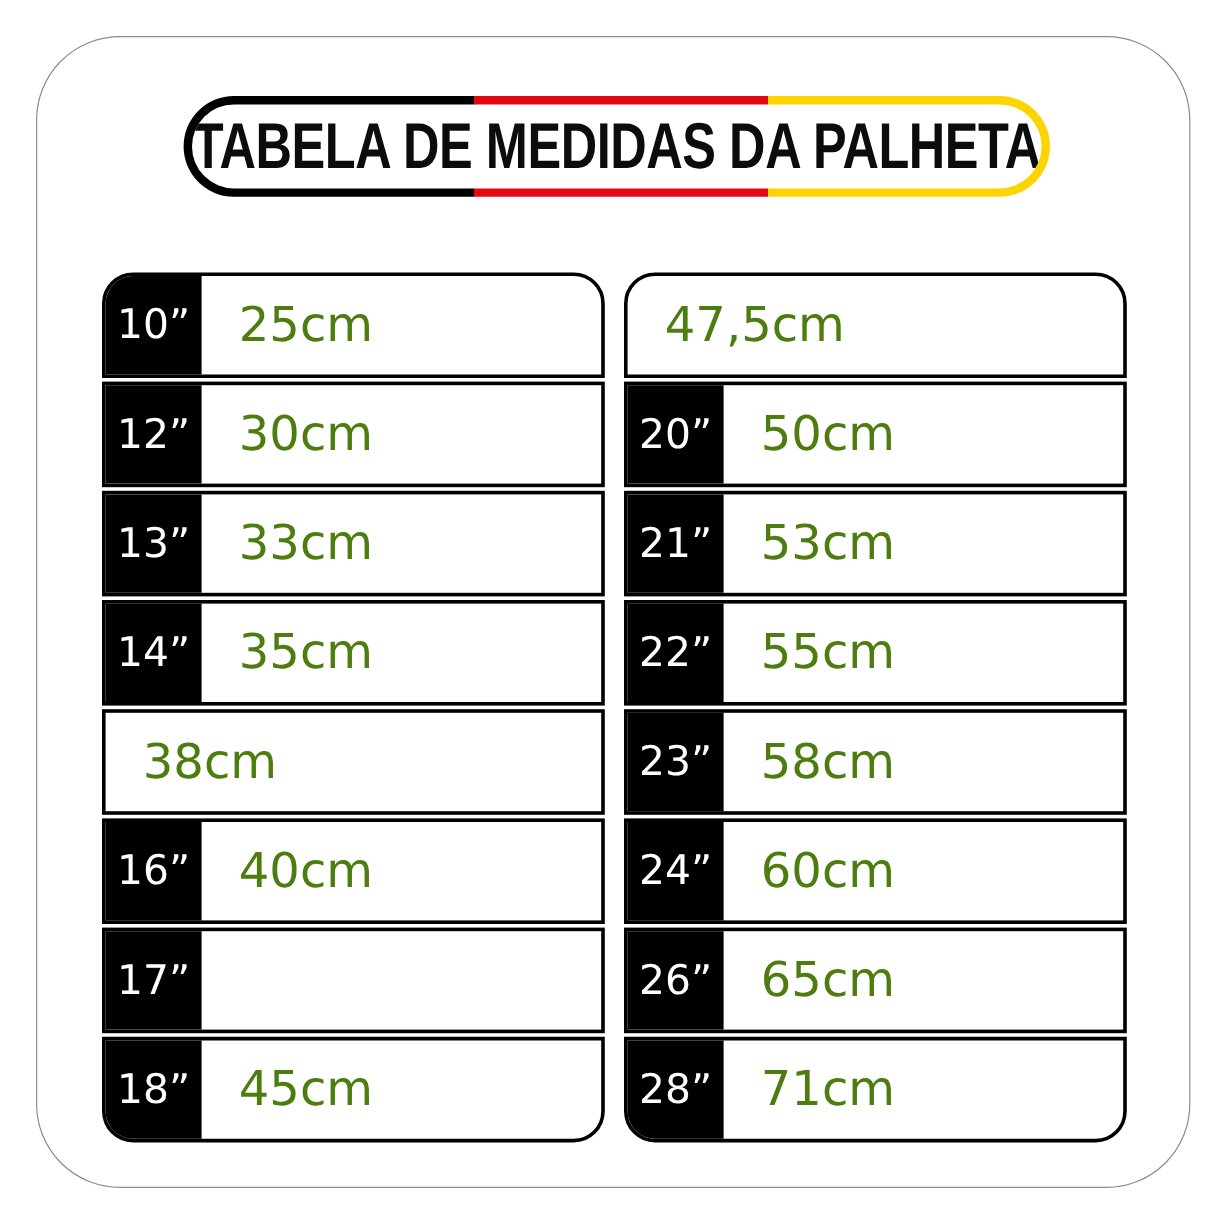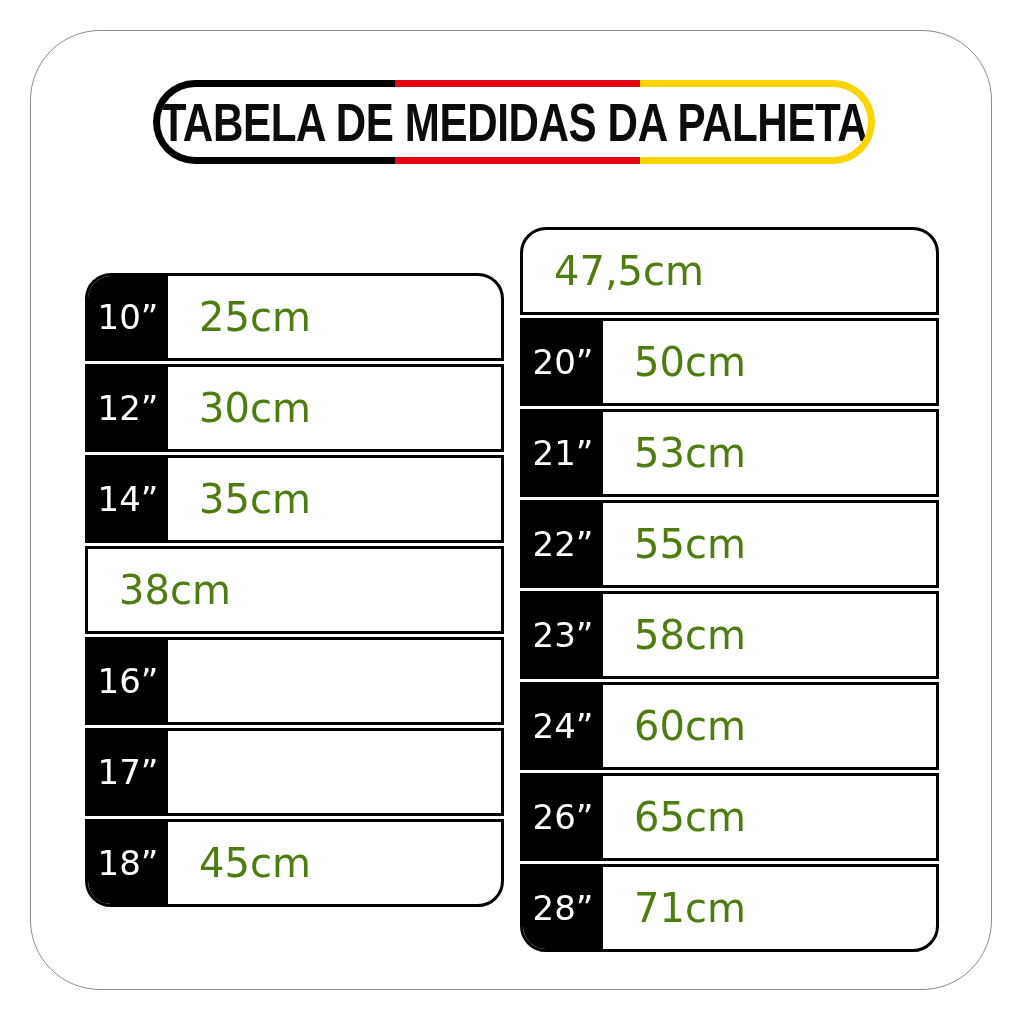--- a/index.html
+++ b/index.html
@@ -114,28 +114,33 @@
     <div class="size-table">
       <div class="size-row first">
         <div class="inch-cell">10”</div>
         <div class="cm-cell">25cm</div>
       </div>
       <div class="size-row">
         <div class="inch-cell">12”</div>
         <div class="cm-cell">30cm</div>
       </div>
       <div class="size-row">
+        <div class="inch-cell">13”</div>
+        <div class="cm-cell">33cm</div>
+      </div>
+      <div class="size-row">
         <div class="inch-cell">14”</div>
         <div class="cm-cell">35cm</div>
       </div>
       <div class="size-row">
         <div class="cm-cell">38cm</div>
       </div>
       <div class="size-row">
         <div class="inch-cell">16”</div>
+        <div class="cm-cell">40cm</div>
       </div>
       <div class="size-row">
         <div class="inch-cell">17”</div>
       </div>
       <div class="size-row last">
         <div class="inch-cell">18”</div>
         <div class="cm-cell">45cm</div>
       </div>
     </div>
 

